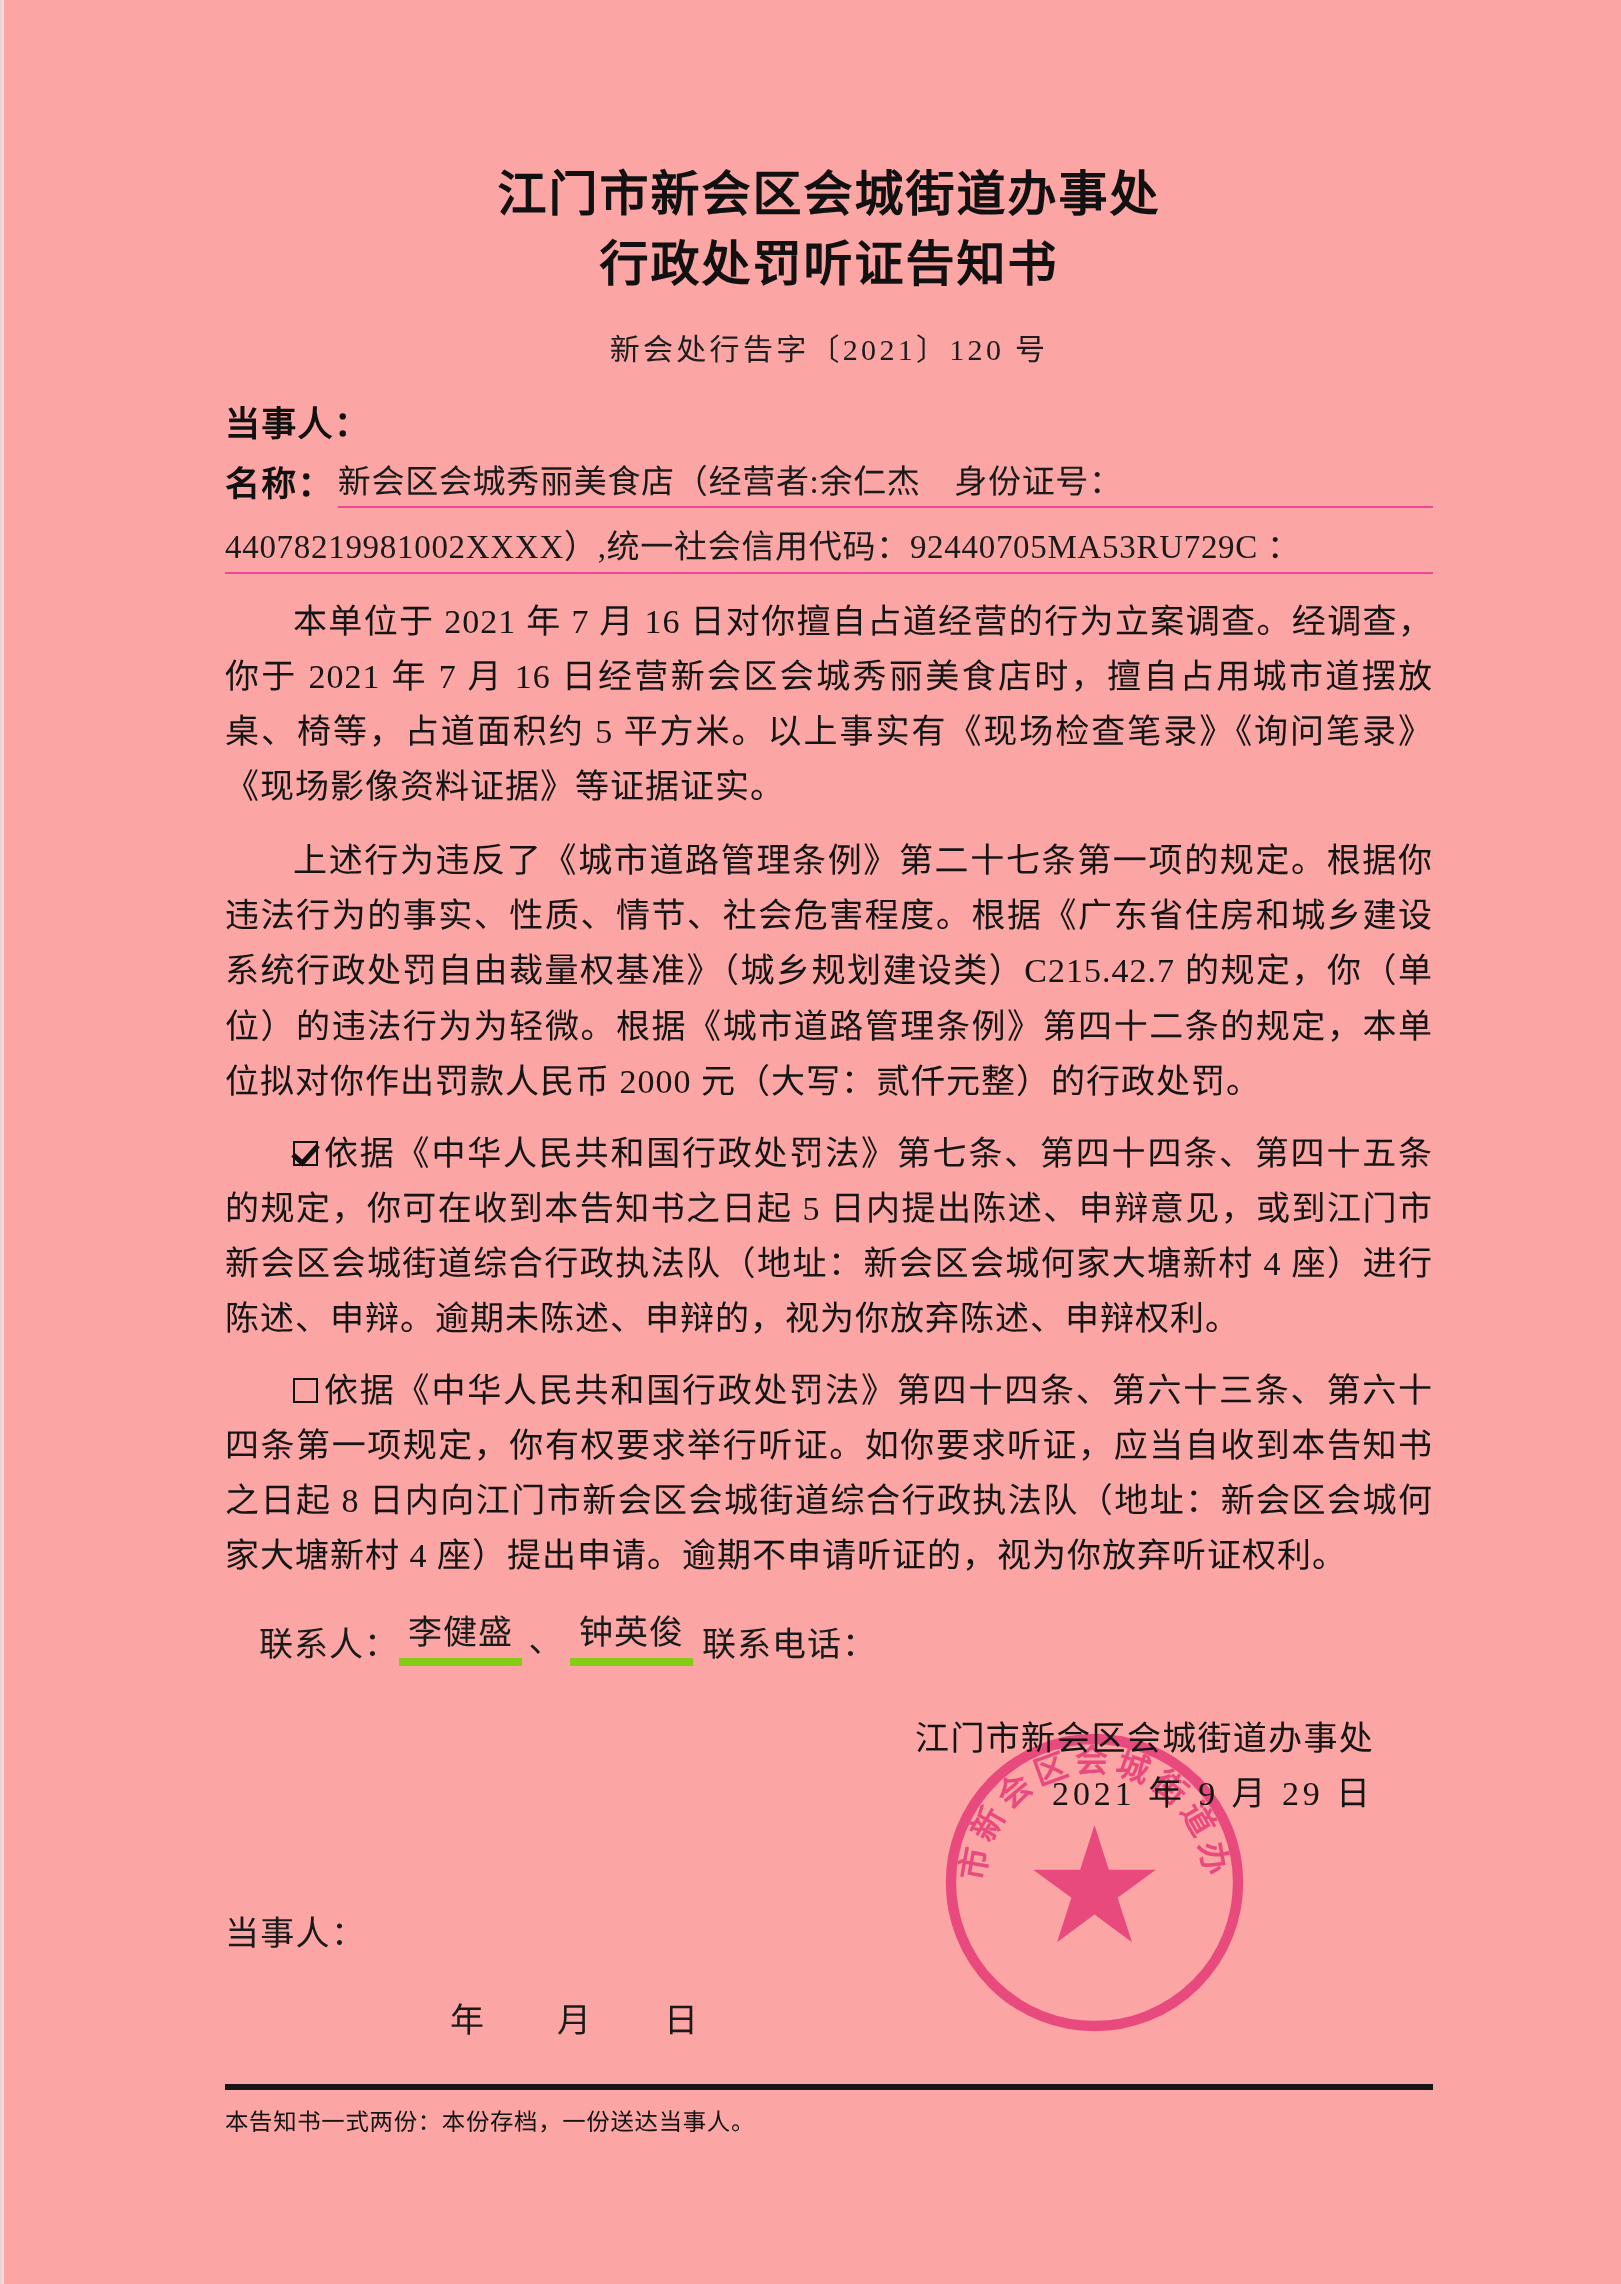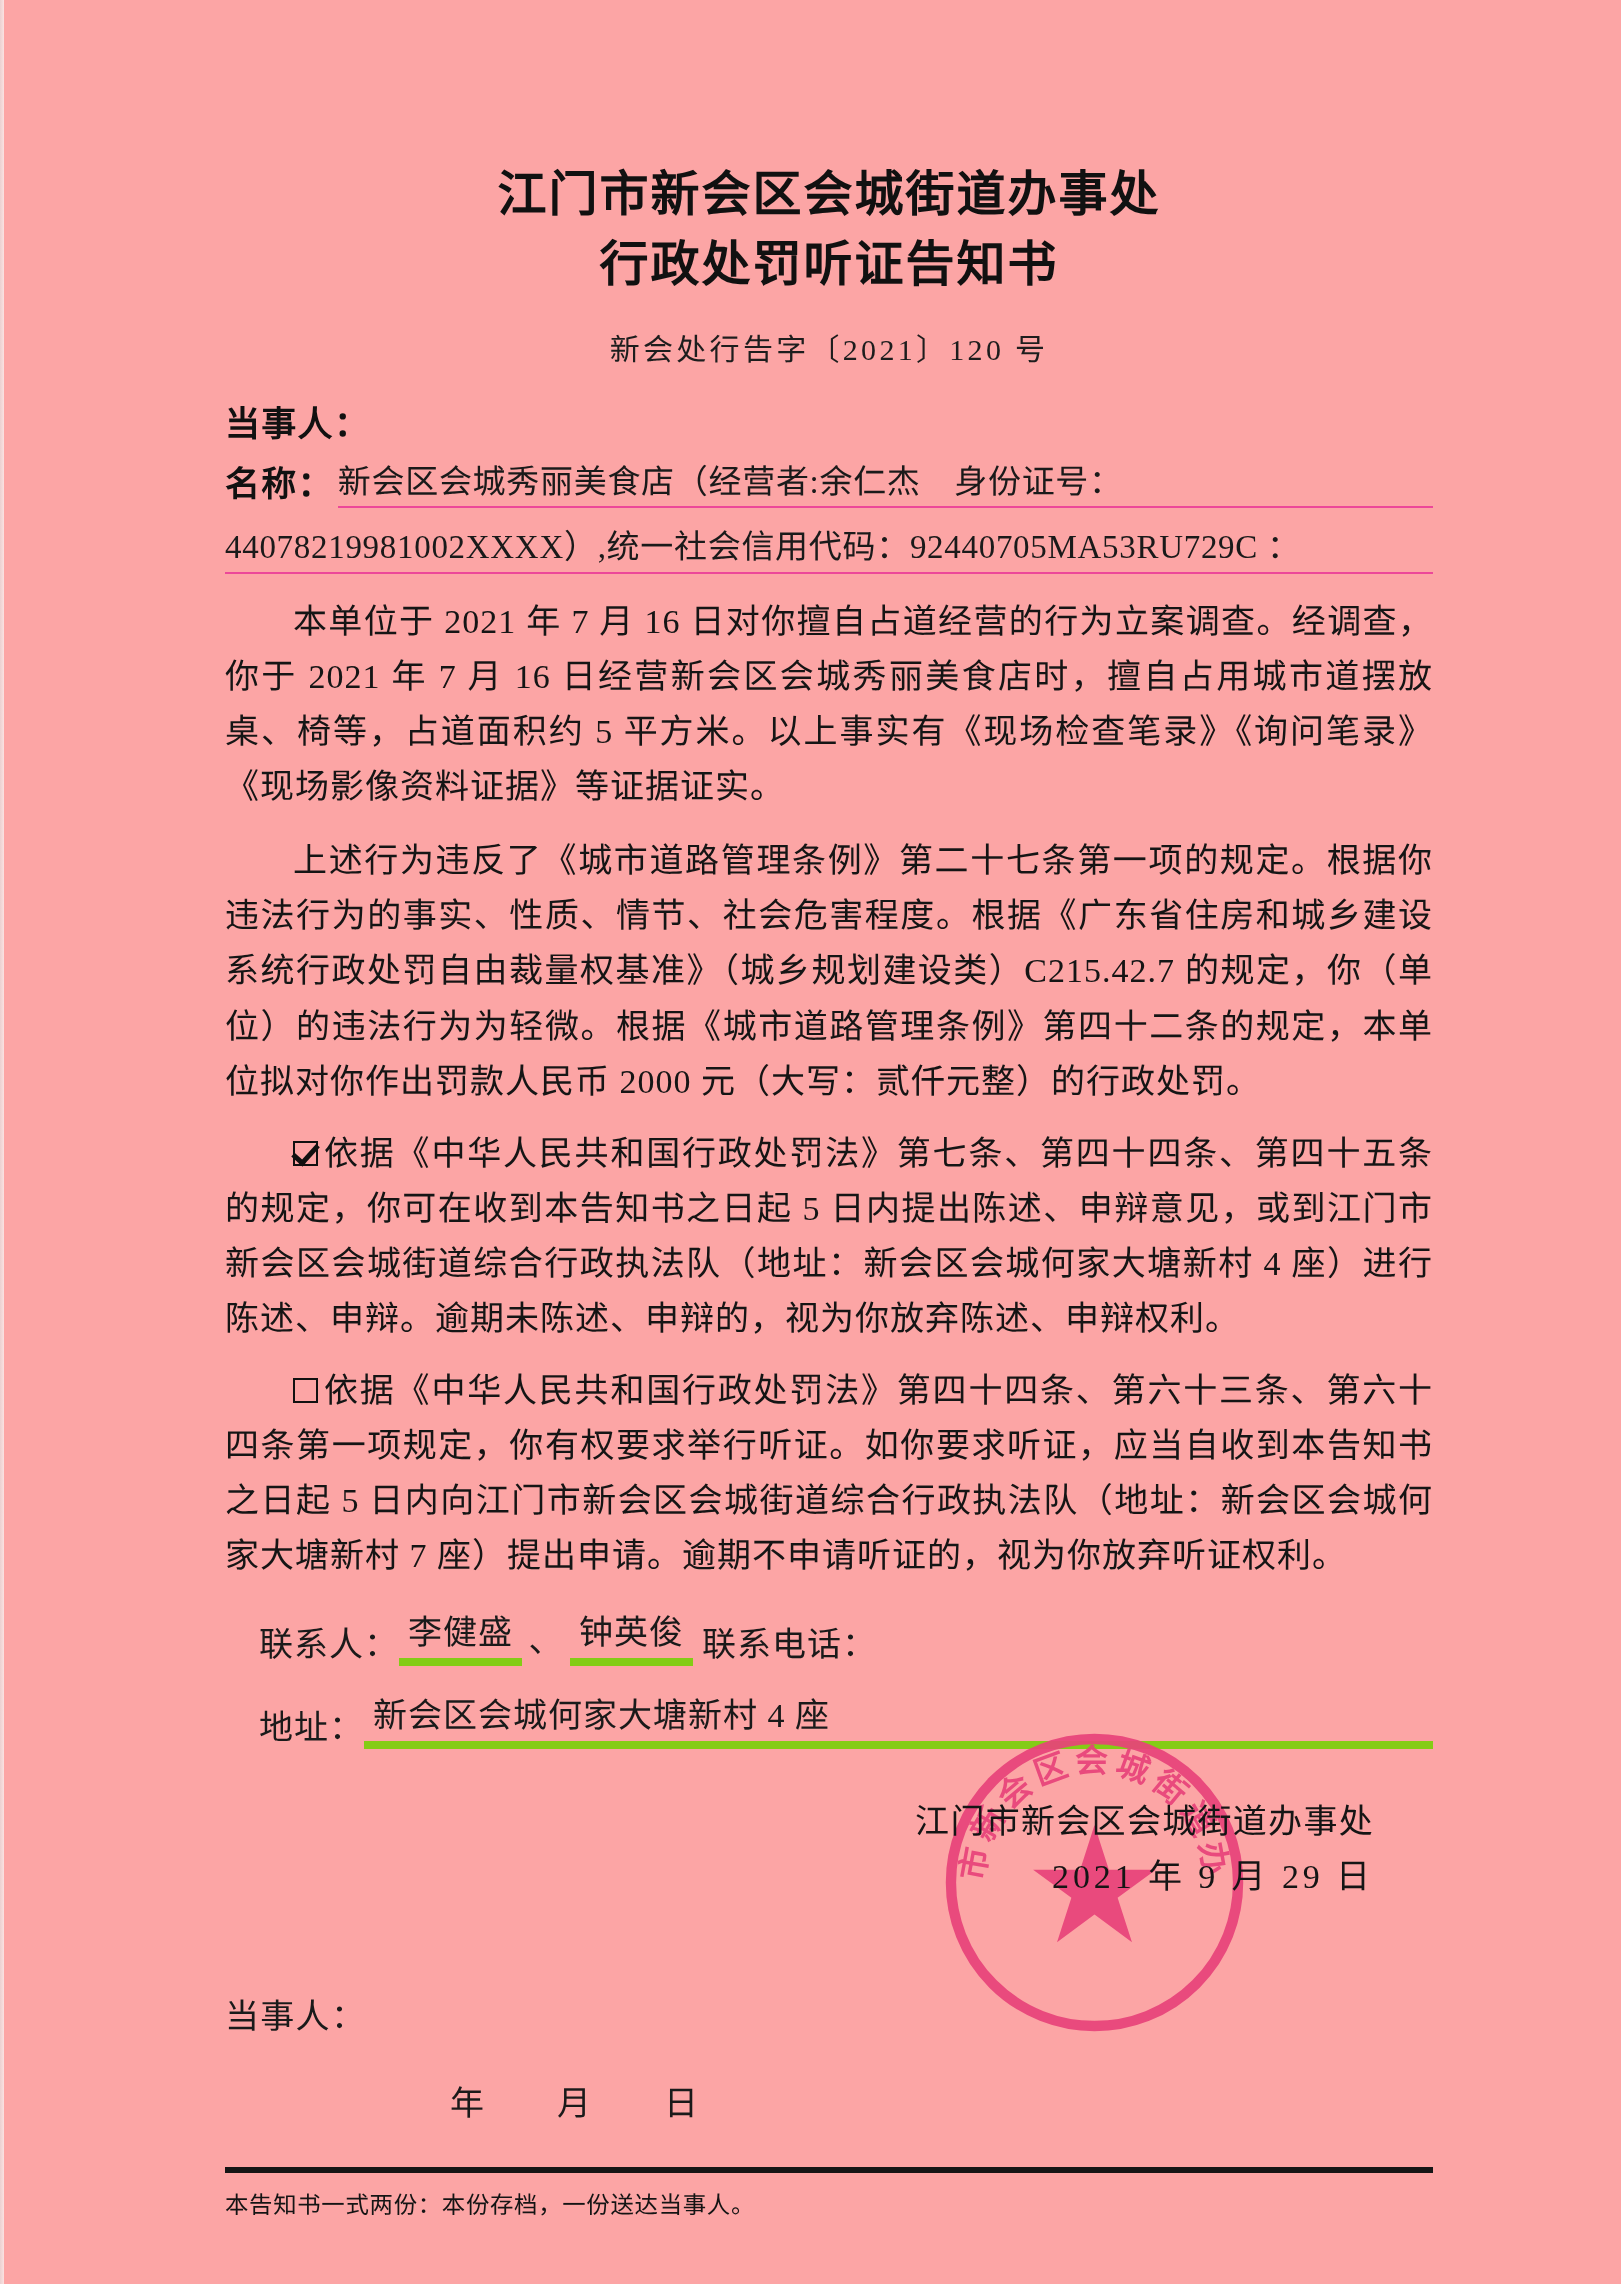--- a/index.html
+++ b/index.html
@@ -225,35 +225,31 @@
 
     <p class="para">本单位于 2021 年 7 月 16 日对你擅自占道经营的行为立案调查。经调查，你于 2021 年 7 月 16 日经营新会区会城秀丽美食店时，擅自占用城市道摆放桌、椅等，占道面积约 5 平方米。以上事实有《现场检查笔录》《询问笔录》《现场影像资料证据》等证据证实。</p>
 
     <p class="para">上述行为违反了《城市道路管理条例》第二十七条第一项的规定。根据你违法行为的事实、性质、情节、社会危害程度。根据《广东省住房和城乡建设系统行政处罚自由裁量权基准》（城乡规划建设类）C215.42.7 的规定，你（单位）的违法行为为轻微。根据《城市道路管理条例》第四十二条的规定，本单位拟对你作出罚款人民币 2000 元（大写：贰仟元整）的行政处罚。</p>
 
     <p class="para tight">
       <span class="ckbox checked"></span><span>依据《中华人民共和国行政处罚法》第七条、第四十四条、第四十五条的规定，你可在收到本告知书之日起 5 日内提出陈述、申辩意见，或到江门市新会区会城街道综合行政执法队（地址：新会区会城何家大塘新村 4 座）进行陈述、申辩。逾期未陈述、申辩的，视为你放弃陈述、申辩权利。</span>
     </p>
 
     <p class="para tight">
-      <span class="ckbox"></span><span>依据《中华人民共和国行政处罚法》第四十四条、第六十三条、第六十四条第一项规定，你有权要求举行听证。如你要求听证，应当自收到本告知书之日起 5 日内向江门市新会区会城街道综合行政执法队（地址：新会区会城何家大塘新村 7 座）提出申请。逾期不申请听证的，视为你放弃听证权利。</span>
+      <span class="ckbox"></span><span>依据《中华人民共和国行政处罚法》第四十四条、第六十三条、第六十四条第一项规定，你有权要求举行听证。如你要求听证，应当自收到本告知书之日起 8 日内向江门市新会区会城街道综合行政执法队（地址：新会区会城何家大塘新村 4 座）提出申请。逾期不申请听证的，视为你放弃听证权利。</span>
     </p>
 
     <div class="contact-row">
       <span class="k">联系人：</span>
       <span class="u">李健盛</span>
       <span class="sep">、</span>
       <span class="u">钟英俊</span>
       <span class="k" style="padding-left:9px">联系电话：</span>
     </div>
 
-    <div class="contact-row">
-      <span class="k">地址：</span>
-      <span class="u grow">新会区会城何家大塘新村 4 座</span>
-    </div>
 
     <div class="sign-block">
       <div class="sign-line">江门市新会区会城街道办事处</div>
       <div class="sign-line date">2021 年 9 月 29 日</div>
     </div>
 
     <div class="receiver-label">当事人：</div>
     <div class="receiver-date">年　月　日</div>
 
     <div class="footer-rule"></div>

